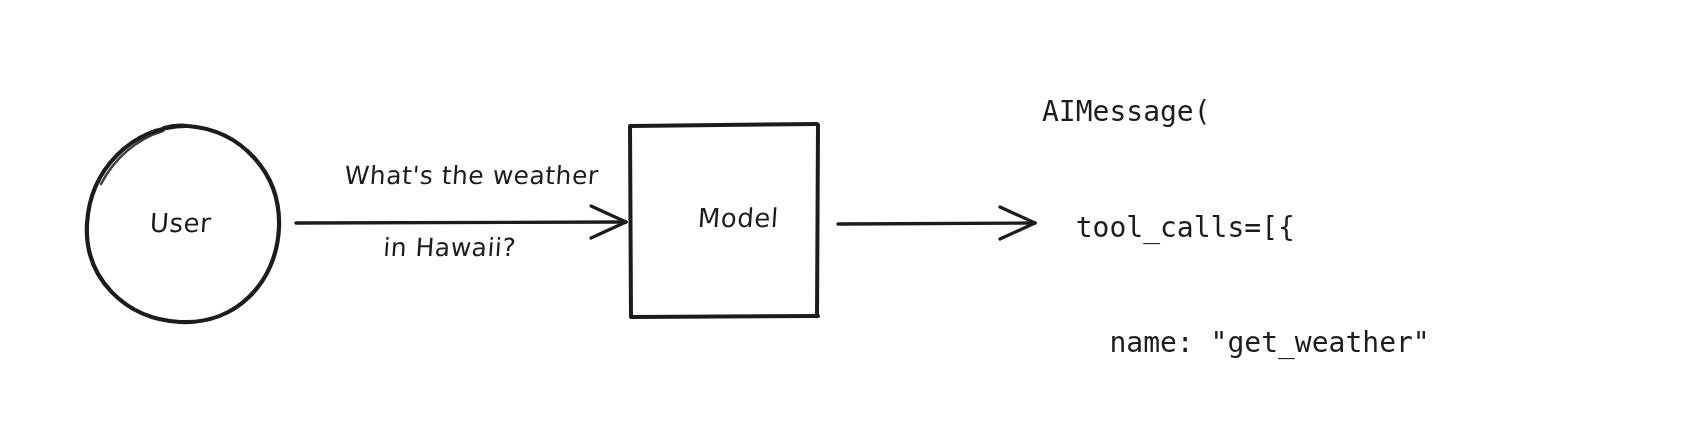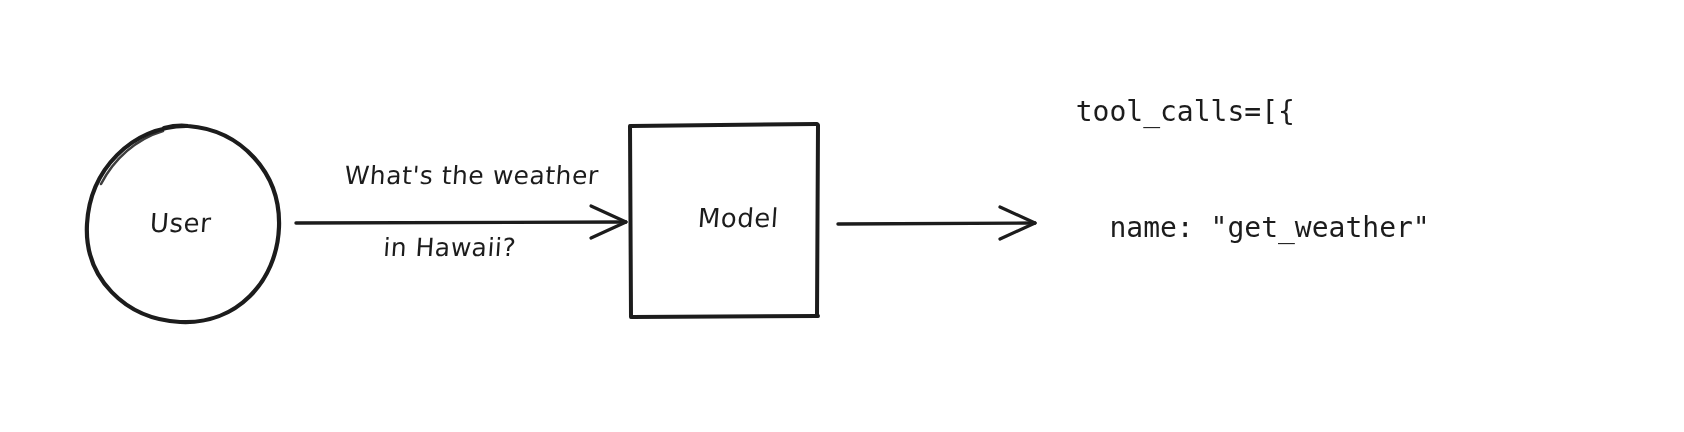--- a/index.html
+++ b/index.html
@@ -115,20 +115,21 @@
   <div class="hand" id="user-label">User</div>
 
   <div class="hand" id="model-label">Model</div>
 
   <div class="hand" id="edge-label">
     <span class="l1">What's the weather</span>
     <span class="l2">in Hawaii?</span>
   </div>
 
   <div id="code-block">
+    <span class="code-line">AIMessage(</span>
     <span class="code-line">  tool_calls=[{</span>
     <span class="code-line">    name: "get_weather"</span>
     
     
     
     
     
     
     
   </div>

